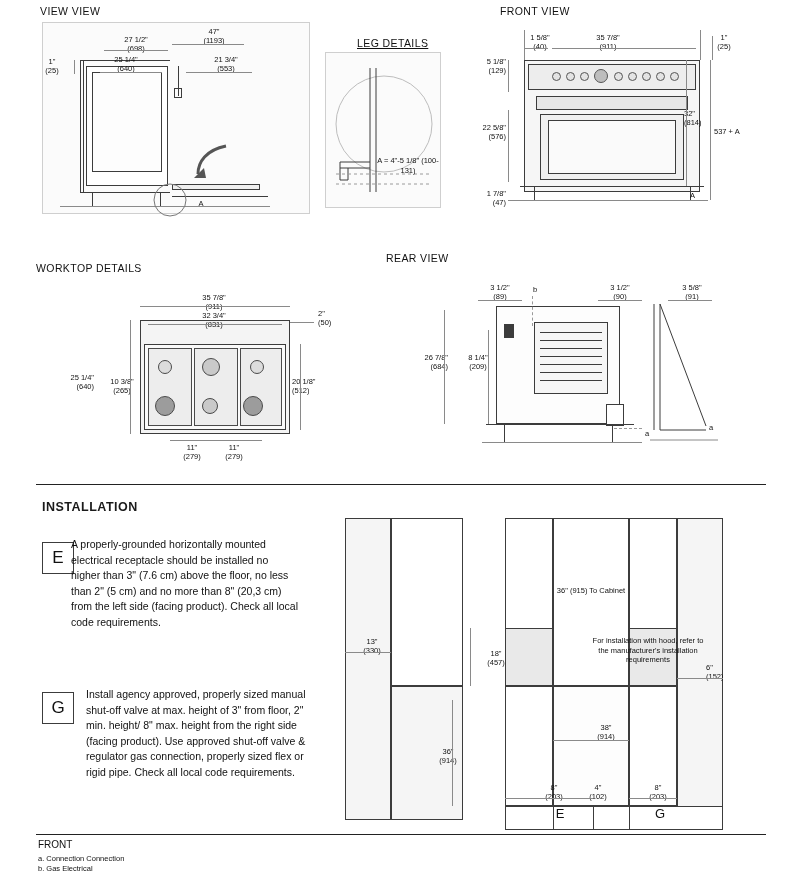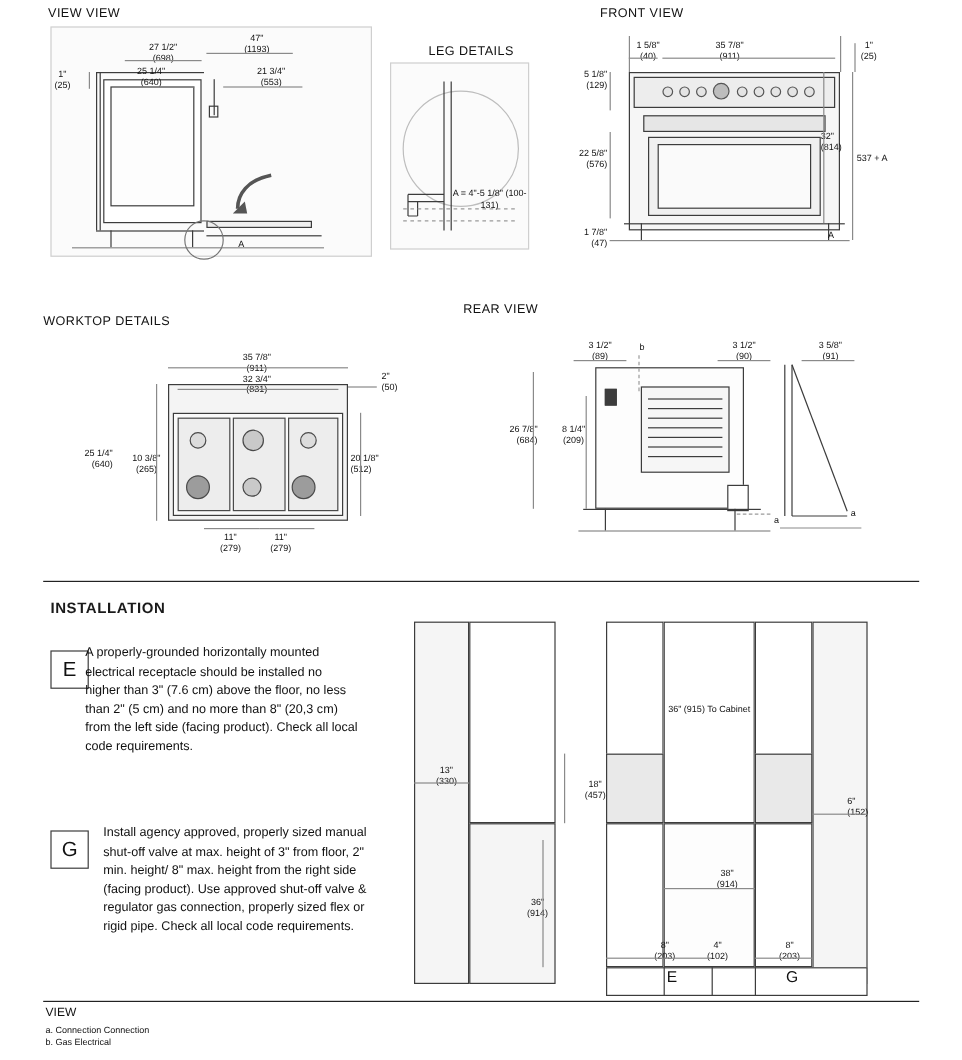--- a/index.html
+++ b/index.html
@@ -186,21 +186,21 @@
   <div class="dim" style="left:36px; top:58px; width:32px;">1"
 (25)</div>
   <div class="dim" style="left:192px; top:200px; width:18px;">A</div>
 
   <div class="line hl thin" style="left:104px; top:50px; width:64px;"></div>
   <div class="line hl thin" style="left:172px; top:44px; width:72px;"></div>
   <div class="line hl thin" style="left:100px; top:72px; width:62px;"></div>
   <div class="line hl thin" style="left:186px; top:72px; width:66px;"></div>
   <div class="line vl thin" style="left:74px; top:60px; height:14px;"></div>
 
-  <div class="sec-title" style="left:357px; top:37px;">LEG DETAILS</div>
+  <div class="sec-title" style="left:357px; top:37px;text-decoration:underline;">LEG DETAILS</div>
   <div class="boxf" style="left:325px; top:52px; width:116px; height:156px; background:#fbfbfb; border-color:#cfcfcf;"></div>
   <svg style="position:absolute; left:334px; top:62px;" width="100" height="136">
     <circle cx="50" cy="62" r="48" stroke="#bdbdbd" stroke-width="1" fill="none"></circle>
     <line x1="36" y1="6" x2="36" y2="130" stroke="#3c3c3c" stroke-width="1"></line>
     <line x1="42" y1="6" x2="42" y2="130" stroke="#3c3c3c" stroke-width="1"></line>
     <line x1="6" y1="100" x2="36" y2="100" stroke="#3c3c3c" stroke-width="1"></line>
     <line x1="6" y1="106" x2="36" y2="106" stroke="#3c3c3c" stroke-width="1"></line>
     <line x1="6" y1="100" x2="6" y2="118" stroke="#3c3c3c" stroke-width="1"></line>
     <line x1="14" y1="106" x2="14" y2="118" stroke="#3c3c3c" stroke-width="1"></line>
     <line x1="6" y1="118" x2="14" y2="118" stroke="#3c3c3c" stroke-width="1"></line>
@@ -374,20 +374,23 @@
   <div class="box" style="left:553px; top:686px; width:76px; height:120px; background:#fdfdfd;"></div>
 
   <div class="box" style="left:505px; top:806px; width:218px; height:24px; background:#ffffff;"></div>
   <div class="line vl" style="left:553px; top:806px; height:24px;"></div>
   <div class="line vl" style="left:593px; top:806px; height:24px;"></div>
   <div class="line vl" style="left:629px; top:806px; height:24px;"></div>
 
   <div class="ctr-text" style="left:552px; top:586px; width:78px;">36"
 (915)
 To Cabinet</div>
+  <div class="ctr-text" style="left:588px; top:636px; width:120px;">For installation with hood,
+refer to the manufacturer's
+installation requirements</div>
   <div class="dim" style="left:352px; top:638px; width:40px;">13"
 (330)</div>
   <div class="dim" style="left:476px; top:650px; width:40px;">18"
 (457)</div>
   <div class="dim l" style="left:706px; top:664px; width:40px;">6"
 (152)</div>
   <div class="dim" style="left:428px; top:748px; width:40px;">36"
 (914)</div>
   <div class="dim" style="left:586px; top:724px; width:40px;">38"
 (914)</div>
@@ -403,17 +406,17 @@
   <div class="line hl thin" style="left:345px; top:652px; width:46px;"></div>
   <div class="line vl thin" style="left:470px; top:628px; height:58px;"></div>
   <div class="line vl thin" style="left:452px; top:700px; height:106px;"></div>
   <div class="line hl thin" style="left:677px; top:678px; width:46px;"></div>
   <div class="line hl thin" style="left:553px; top:740px; width:76px;"></div>
   <div class="line hl thin" style="left:505px; top:798px; width:48px;"></div>
   <div class="line hl thin" style="left:553px; top:798px; width:40px;"></div>
   <div class="line hl thin" style="left:629px; top:798px; width:48px;"></div>
 
   <div class="hr" style="top:834px;"></div>
-  <div class="note-title">VIEW</div>
+  <div class="note-title">FRONT</div>
   <div class="note-line" style="top:854px;">a. Connection Connection</div>
   <div class="note-line" style="top:864px;">b. Gas Electrical</div>
 
 </div>
 
 </body></html>

